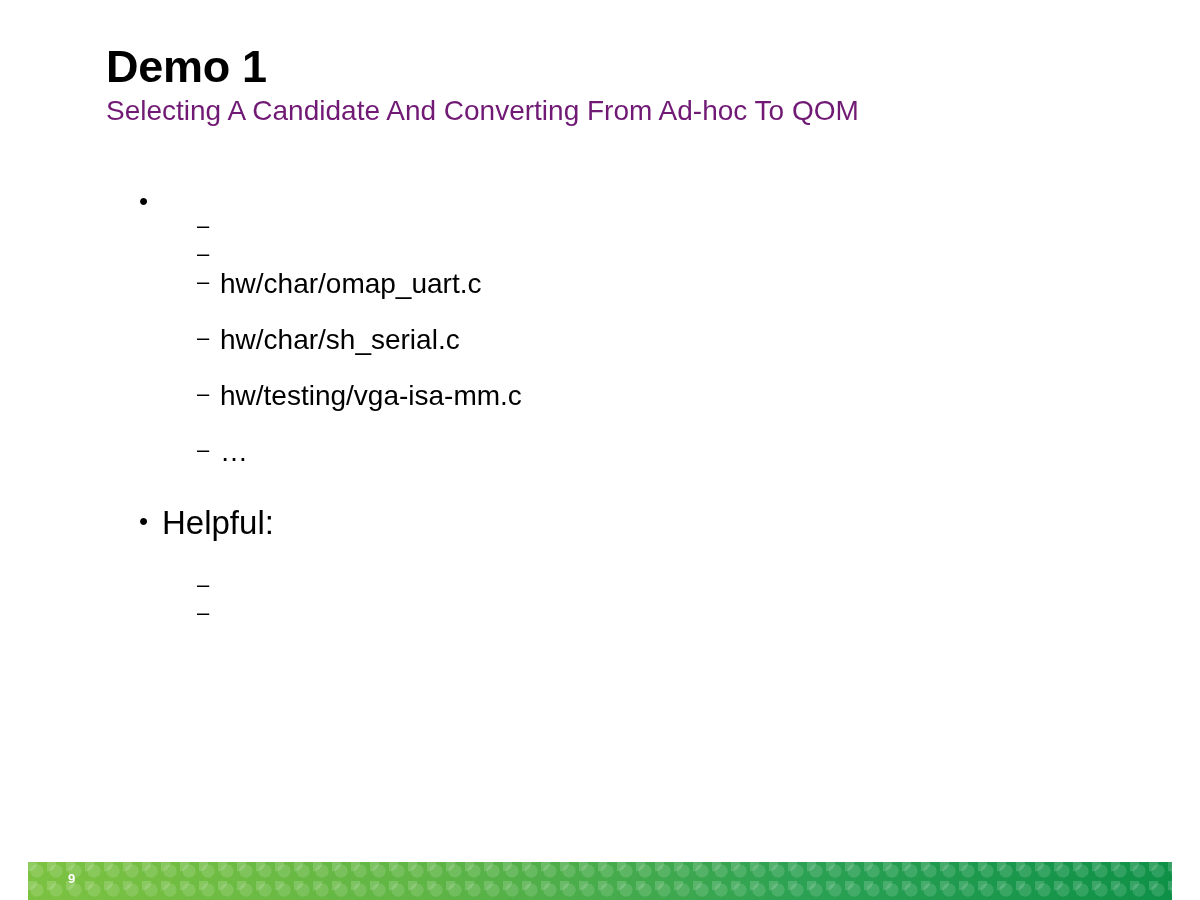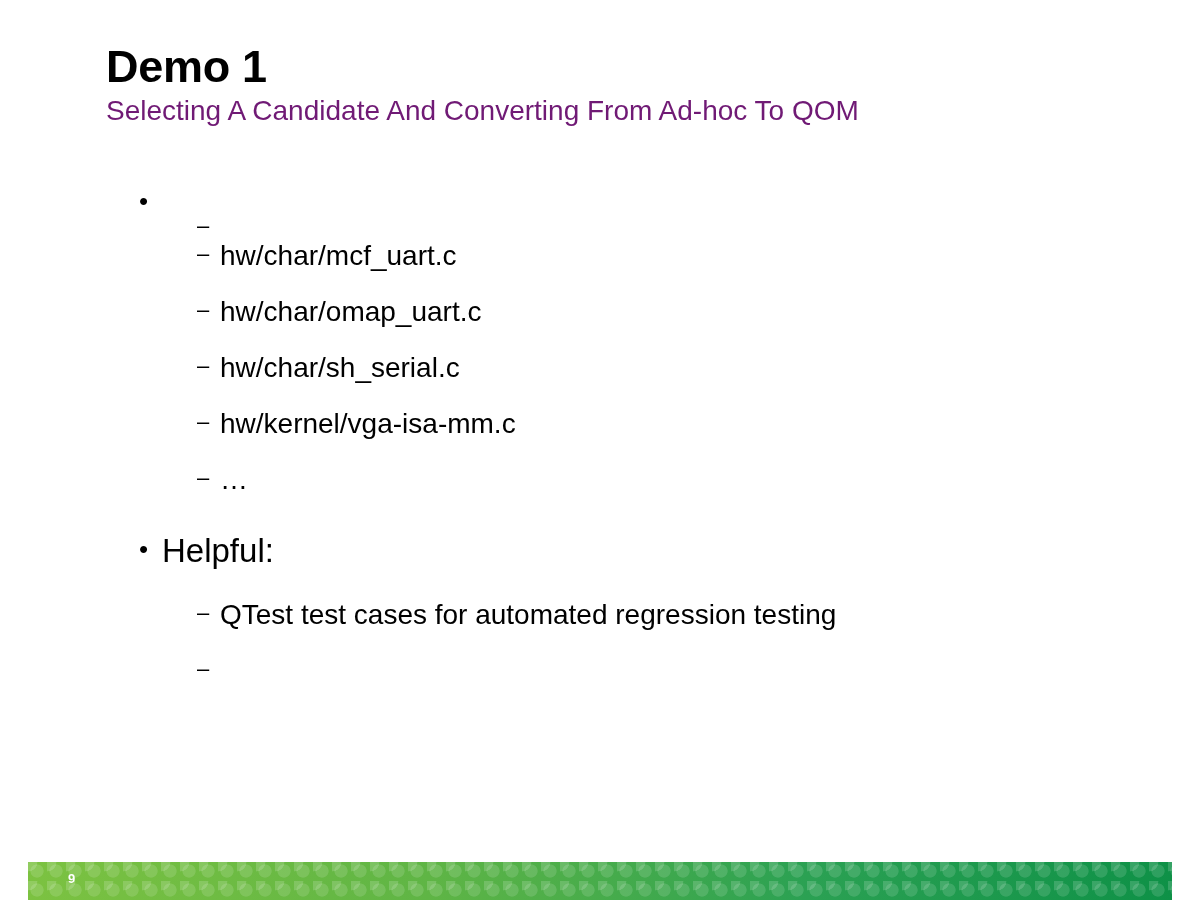--- a/index.html
+++ b/index.html
@@ -147,59 +147,57 @@
 
     <div class="sp-after-l1"></div>
 
     <div class="lvl2">
       <span class="marker">–</span>
     </div>
     <div class="sp-between-l2"></div>
 
     <div class="lvl2">
       <span class="marker">–</span>
-      <span class="txt">hw/char/mcf_uart.c</span>
     </div>
     <div class="sp-between-l2"></div>
 
     <div class="lvl2">
       <span class="marker">–</span>
       <span class="txt">hw/char/omap_uart.c</span>
     </div>
     <div class="sp-between-l2"></div>
 
     <div class="lvl2">
       <span class="marker">–</span>
       <span class="txt">hw/char/sh_serial.c</span>
     </div>
     <div class="sp-between-l2"></div>
 
     <div class="lvl2">
       <span class="marker">–</span>
-      <span class="txt">hw/kernel/vga-isa-mm.c</span>
+      <span class="txt">hw/testing/vga-isa-mm.c</span>
     </div>
     <div class="sp-between-l2"></div>
 
     <div class="lvl2">
       <span class="marker">–</span>
       <span class="txt">…</span>
     </div>
 
     <div class="sp-group-gap"></div>
 
     <div class="lvl1">
       <span class="marker">•</span>
       <span class="txt">Helpful:</span>
     </div>
 
     <div class="sp-helpful-gap"></div>
 
     <div class="lvl2">
       <span class="marker">–</span>
-      <span class="txt">QTest test cases for automated regression testing</span>
     </div>
     <div class="sp-between-l2"></div>
 
     <div class="lvl2">
       <span class="marker">–</span>
     </div>
 
   </div>
 
   <div class="footer-bar">

